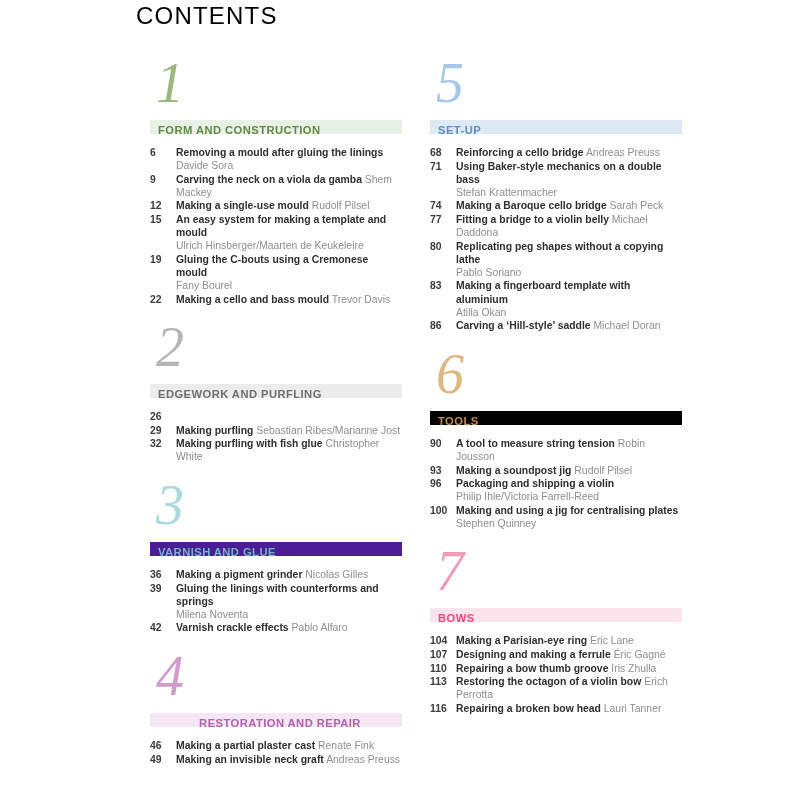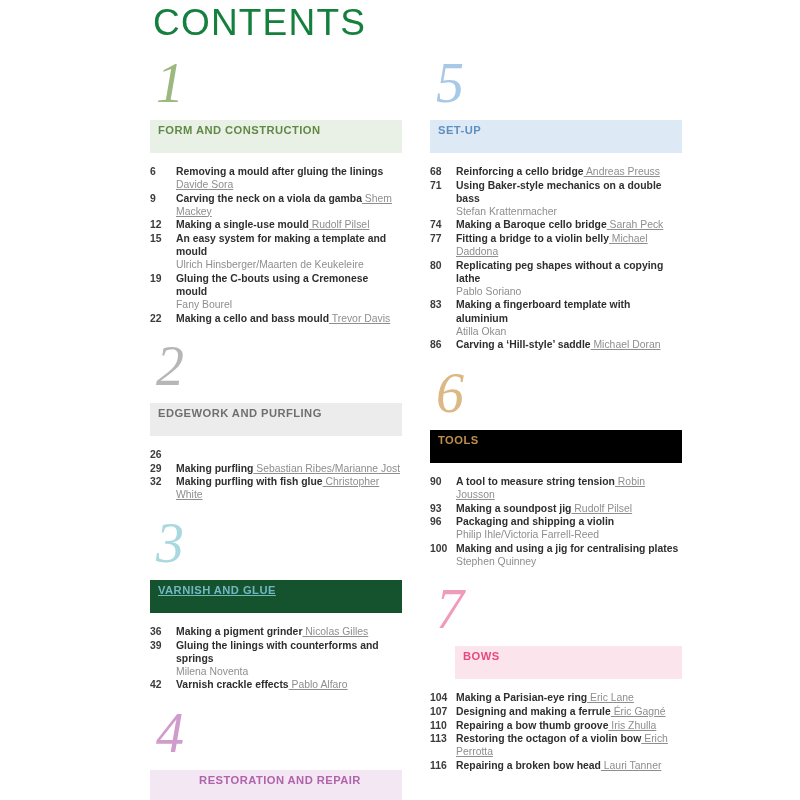--- a/index.html
+++ b/index.html
@@ -15,26 +15,26 @@
     overflow: hidden;
   }
   .page {
     position: relative;
     width: 800px;
     height: 800px;
     box-sizing: border-box;
   }
   .page-title {
     position: absolute;
-    left: 153px;
+    left: 136px;
     top: 2px;
-    font-size: 37px;
+    font-size: 24px;
     font-weight: 300;
     letter-spacing: 1.2px;
-    color: #15803d;
+    color: #000000;
     font-family: "Liberation Sans", sans-serif;
   }
   .columns {
     position: absolute;
     left: 0;
     top: 58px;
     width: 800px;
     display: flex;
     gap: 28px;
     padding-left: 150px;
@@ -51,21 +51,21 @@
     font-family: "Liberation Serif", serif;
     font-style: italic;
     font-weight: 400;
     font-size: 56px;
     line-height: 0.92;
     padding-left: 6px;
     height: 56px;
     overflow: visible;
   }
   .sec-bar {
-    height: 33px;
+    height: 14px;
     line-height: 21px;
     padding-left: 8px;
     font-size: 11.2px;
     font-weight: bold;
     letter-spacing: 0.45px;
     margin-top: 6px;
   }
   .entries {
     margin-top: 12px;
   }
@@ -86,21 +86,20 @@
   .entry-body {
     flex: 1 1 auto;
   }
   .entry-title {
     font-weight: bold;
     color: #2f2f2f;
   }
   .entry-author {
     font-weight: normal;
     color: #8e8e8e;
-    text-decoration: underline;
   }
   .author-line {
     color: #8e8e8e;
     font-weight: normal;
     font-size: 10.4px;
     line-height: 13.1px;
   }
   .gap-sm { height: 16px; }
 </style>
 </head>
@@ -174,21 +173,21 @@
               <div class="entry-page">32</div>
               <div class="entry-body">
                 <div><span class="entry-title">Making purfling with fish glue</span><span class="entry-author"> Christopher White</span></div>
               </div>
             </div>
           </div>
         </div>
         <div class="gap-sm"></div>
         <div class="section">
           <div class="sec-numeral" style="color: rgb(169, 216, 222);">3</div>
-          <div class="sec-bar" style="background: #14532d; color: rgb(112, 184, 196); text-decoration: underline;">VARNISH AND GLUE</div>
+          <div class="sec-bar" style="background: #4c1d95; color: rgb(112, 184, 196);">VARNISH AND GLUE</div>
           <div class="entries">
             <div class="entry">
               <div class="entry-page">36</div>
               <div class="entry-body">
                 <div><span class="entry-title">Making a pigment grinder</span><span class="entry-author"> Nicolas Gilles</span></div>
               </div>
             </div>
             <div class="entry">
               <div class="entry-page">39</div>
               <div class="entry-body">
@@ -305,21 +304,21 @@
               <div class="entry-body">
                 <div><span class="entry-title">Making and using a jig for centralising plates</span></div>
                 <div class="author-line">Stephen Quinney</div>
               </div>
             </div>
           </div>
         </div>
         <div class="gap-sm"></div>
         <div class="section">
           <div class="sec-numeral" style="color: rgb(241, 155, 187);">7</div>
-          <div class="sec-bar" style="background: rgb(252, 228, 236); color: rgb(232, 73, 127); margin-left: 25px;">BOWS</div>
+          <div class="sec-bar" style="background: rgb(252, 228, 236); color: rgb(232, 73, 127);">BOWS</div>
           <div class="entries">
             <div class="entry">
               <div class="entry-page">104</div>
               <div class="entry-body">
                 <div><span class="entry-title">Making a Parisian-eye ring</span><span class="entry-author"> Eric Lane</span></div>
               </div>
             </div>
             <div class="entry">
               <div class="entry-page">107</div>
               <div class="entry-body">

